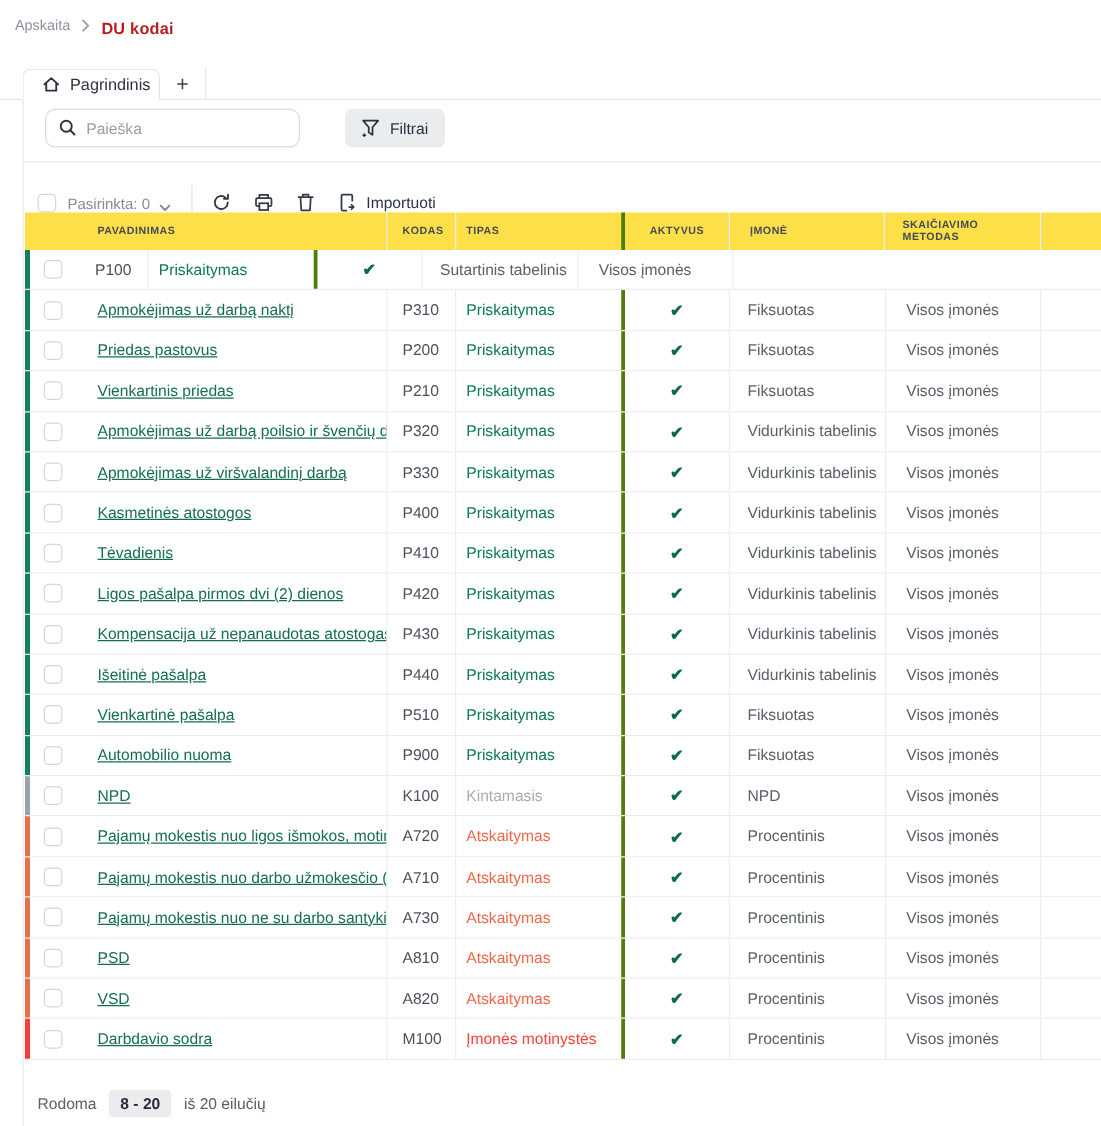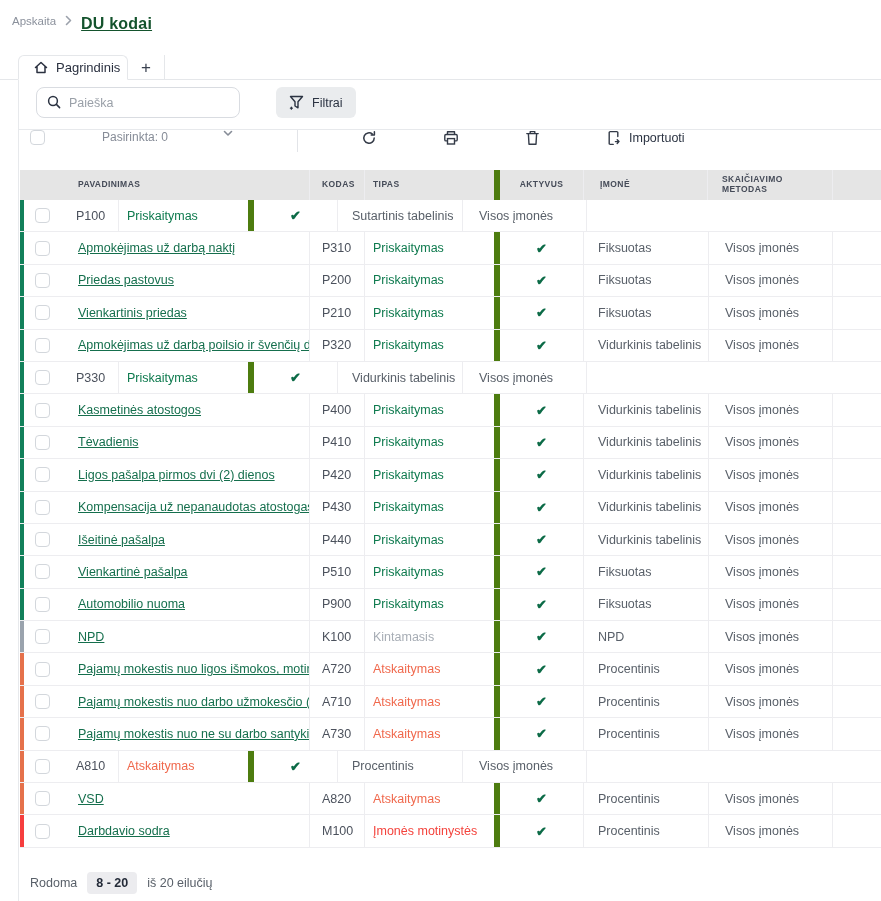--- a/index.html
+++ b/index.html
@@ -3,21 +3,21 @@
 <meta charset="utf-8">
 <style>
   * { box-sizing: border-box; margin: 0; padding: 0; }
   html,body { width:881px; height:901px; overflow:hidden; background:#fff;
     font-family:"Liberation Sans", sans-serif; color:#242b38; }
 
   
   .breadcrumb { display:flex; gap:9px; padding:15px 0 0 12px; height:38px; }
   .crumb-parent { font-size:11.5px; color:#8b919c; }
   .crumb-sep svg { display:block; }
-  .crumb-current { font-size:16px; font-weight:bold; color:#14532d; letter-spacing:.2px;text-decoration:underline; }
+  .crumb-current { font-size:13px; font-weight:bold; color:#b91c1c; letter-spacing:.2px; }
 
   
   .tabbar { display:flex; align-items:flex-end; border-bottom:1px solid #e5e7ea; height:42px; position:relative; }
   .tab-active { margin-left:18px; height:25px; margin-bottom:-1px; background:#fff;
     border:1px solid #e5e7ea; border-bottom:1px solid #fff; border-radius:6px 6px 0 0;
     display:flex; align-items:center; gap:8px; padding:0 15px; width:110px; cursor:pointer; }
   .tab-active span { font-size:13px; color:#2b3140; }
   .tab-plus { width:37px; height:25px; margin-bottom:-1px; border-right:1px solid #e5e7ea;
     display:flex; align-items:center; justify-content:center; font-size:17px; color:#3a4150; cursor:pointer; }
 
@@ -30,42 +30,42 @@
   .search-box input { width:204px; height:31px; border:1px solid #d9dce1; border-radius:8px;
     padding:0 10px 0 32px; font-size:12.5px; color:#2b3140; outline:none;
     font-family:"Liberation Sans", sans-serif; }
   .search-box input::placeholder { color:#9aa0a8; }
   .search-icon { position:absolute; left:11px; top:8px; }
   .btn-filter { height:31px; background:#eaecee; border:none; border-radius:6px;
     display:flex; align-items:center; gap:8px; padding:0 13px; font-size:12.5px; color:#2b3342;
     cursor:pointer; font-family:"Liberation Sans", sans-serif; }
 
   
-  .toolbar { height:40px; display:flex; align-items:flex-start; padding-left:11px;gap:48px; }
+  .toolbar { height:40px; display:flex; align-items:flex-end; padding-left:11px; }
   .cb { width:15px; height:15px; border:1.5px solid #d3d7dc; border-radius:4px; background:#fff; cursor:pointer; flex:none; }
   .sel-label { font-size:12px; color:#868c97; margin-left:9px; }
   .sel-chevron { margin-left:7px; cursor:pointer; display:flex; }
   .tb-divider { width:1px; height:22px; background:#e2e4e8; margin:0 15px 0 16px; }
   .tb-icon { margin-right:18px; cursor:pointer; display:flex; align-items:center; }
   .import-group { display:flex; align-items:center; gap:8px; cursor:pointer; }
   .import-label { font-size:12.5px; color:#2b3342; }
 
   
   .table { margin-left:1px; width:862px; }
   .trow { display:flex; align-items:stretch; position:relative; }
-  .thead { height:30px; background:#e5e5e5; }
+  .thead { height:30px; background:#fde047; }
   .thead .cell { display:flex; align-items:center; font-size:8.5px; font-weight:bold;
     letter-spacing:.05em; color:#454b58; text-transform:uppercase; line-height:1.15; }
   .tbody .trow { height:32.4px; border-bottom:1px solid #ededf0; background:#fff; }
   .accent { position:absolute; left:0; top:0; bottom:0; width:4px; }
   .cell { flex:none; overflow:hidden; white-space:nowrap; display:flex; align-items:center; }
   .c-check   { width:44px; justify-content:center; }
   .c-name    { width:246px; padding-left:14px; border-right:1px solid #ededf0; }
   .c-code    { width:55px;  padding-left:12px; border-right:1px solid #ededf0; }
-  .c-type    { width:135px; padding-left:8px;  border-right:6px solid #4d7c0f; }
+  .c-type    { width:135px; padding-left:8px;  border-right:3px solid #4d7c0f; }
   .c-active  { width:84px;  justify-content:center; border-right:1px solid #ededf0; }
   .c-method  { width:125px; padding-left:14px; border-right:1px solid #ededf0; }
   .c-company { width:124px; padding-left:16px; border-right:1px solid #ededf0; }
   .c-extra   { flex:1 1 auto; }
   .thead .c-method { white-space:normal; padding-right:20px; }
   .name-link { font-size:12.5px; color:#156f4d; text-decoration:underline; cursor:pointer; white-space:nowrap; }
   .code-val { font-size:12.5px; color:#4b515c; }
   .type-val { font-size:12.5px; }
   .check-val { font-size:13px; font-weight:bold; }
   .method-val, .company-val { font-size:12.5px; color:#596069; }
@@ -301,20 +301,23 @@
       <span class="company-val">Visos įmonės</span>
     </div>
     <div class="cell c-extra"></div>
   </div>
 
   <div class="trow">
     <div class="accent" style="background: rgb(18, 128, 90);"></div>
     <div class="cell c-check">
       <div class="cb"></div>
     </div>
+    <div class="cell c-name">
+      <span class="name-link">Apmokėjimas už viršvalandinį darbą</span>
+    </div>
     <div class="cell c-code">
       <span class="code-val">P330</span>
     </div>
     <div class="cell c-type">
       <span class="type-val" style="color: rgb(14, 122, 78);">Priskaitymas</span>
     </div>
     <div class="cell c-active">
       <span class="check-val" style="color: rgb(12, 107, 71);">✔</span>
     </div>
     <div class="cell c-method">
@@ -609,20 +612,23 @@
     <div class="cell c-company">
       <span class="company-val">Visos įmonės</span>
     </div>
     <div class="cell c-extra"></div>
   </div>
 
   <div class="trow">
     <div class="accent" style="background: rgb(229, 113, 75);"></div>
     <div class="cell c-check">
       <div class="cb"></div>
+    </div>
+    <div class="cell c-name">
+      <span class="name-link">PSD</span>
     </div>
     <div class="cell c-code">
       <span class="code-val">A810</span>
     </div>
     <div class="cell c-type">
       <span class="type-val" style="color: rgb(240, 104, 76);">Atskaitymas</span>
     </div>
     <div class="cell c-active">
       <span class="check-val" style="color: rgb(12, 107, 71);">✔</span>
     </div>

